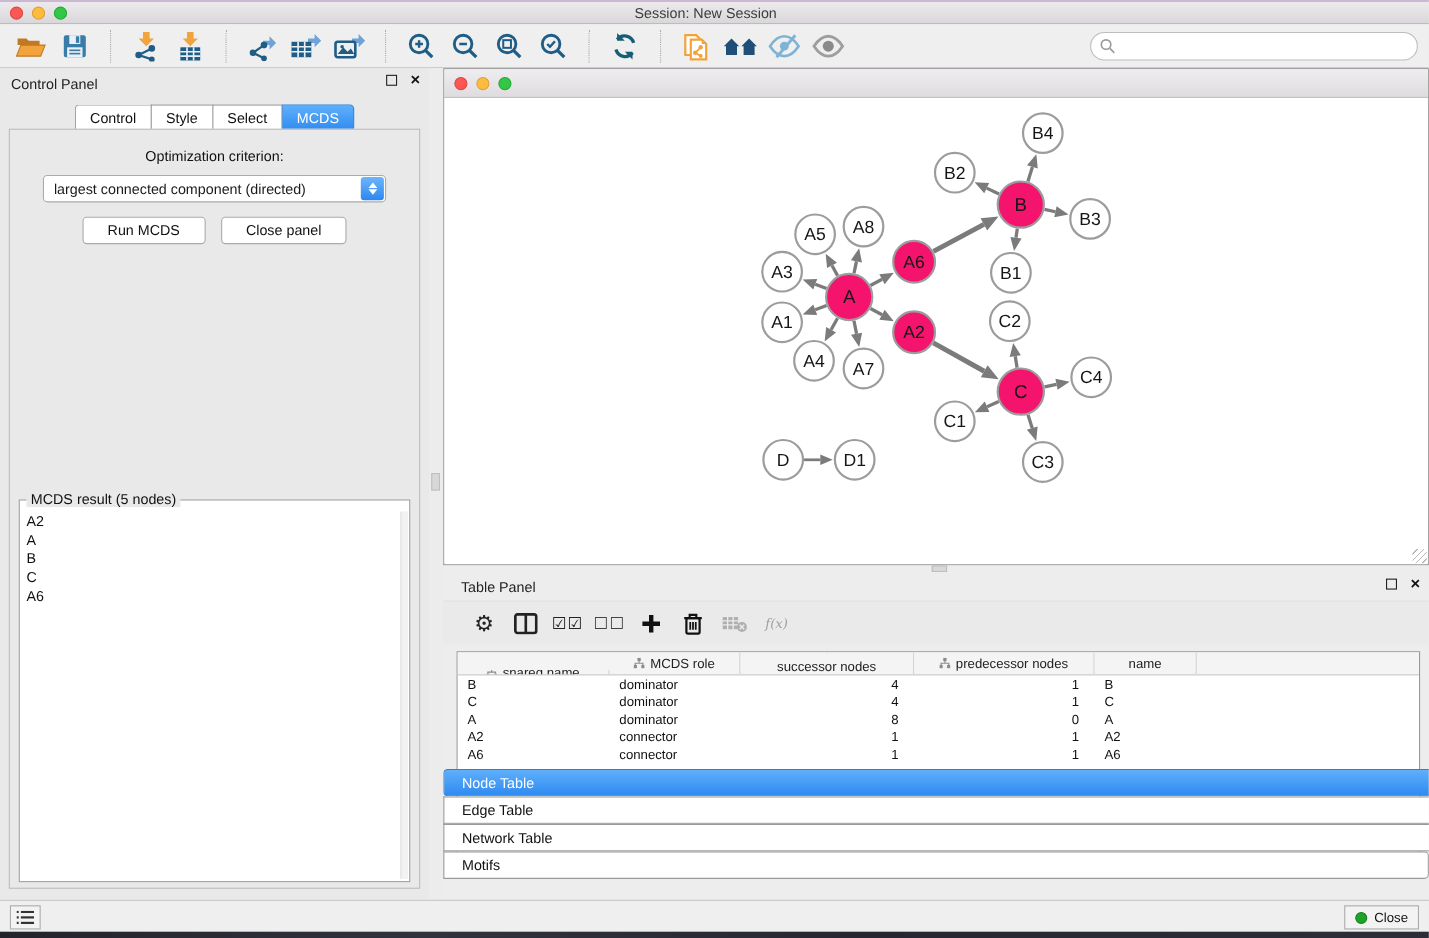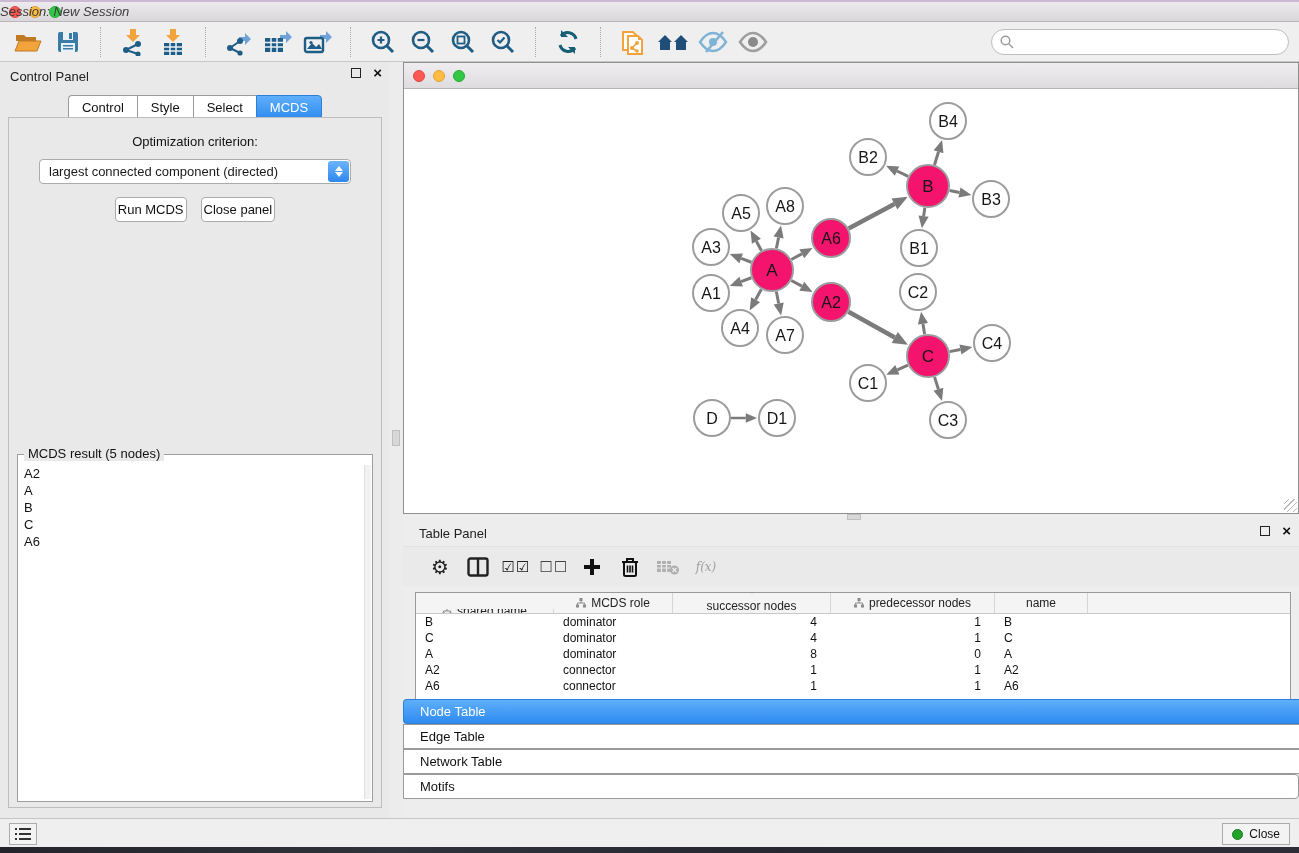--- a/index.html
+++ b/index.html
@@ -13,21 +13,21 @@
 
   
   .titlebar { position:absolute; left:0; top:2px; width:100%; height:20px;
     background:linear-gradient(#ECEAEC,#D9D7D9); border-bottom:1px solid #B9B7B9;
     display:flex; align-items:center; }
   .lights { display:flex; gap:8px; margin-left:9px; }
   .light { width:12px; height:12px; border-radius:50%; }
   .light.red { background:#FC5753; border:1px solid #DF4744; }
   .light.yellow { background:#FDBC40; border:1px solid #DEA236; }
   .light.green { background:#33C748; border:1px solid #27AA35; }
-  .titlebar-title { position:absolute; left:0; right:16px; color:#3d3d3d;font-style:italic; }
+  .titlebar-title { position:absolute; left:0; right:16px; text-align:center; color:#3d3d3d; }
 
   
   .toolbar { position:absolute; left:0; top:22px; width:100%; height:40px; background:#EFEFEF;
     border-bottom:1px solid #C9C9C9; display:flex; align-items:center; }
   .tgroup { display:flex; align-items:center; height:100%; padding:0 8px; }
   .tsep { width:1px; height:30px; border-left:1px dotted #AAAAAA; margin:0 4px; }
   .tbtn { width:40px; height:34px; display:flex; align-items:center; justify-content:center;
     background:transparent; border:none; cursor:default; }
   .search-wrap { position:absolute; right:10px; top:7px; width:298px; height:26px; }
   .search-input { width:100%; height:100%; border:1px solid #BDBDBD; border-radius:13px; background:#fff;
@@ -53,21 +53,21 @@
   .opt-label { text-align:center; margin-top:16px; color:#111; }
   .select-wrap { position:relative; margin:10px auto 0; width:312px; height:25px; border:1px solid #ABABAB;
     border-radius:4px; background:#fff; display:flex; align-items:center; }
   .select-value { padding-left:9px; white-space:nowrap; overflow:hidden; }
   .select-stepper { position:absolute; right:1px; top:1px; bottom:1px; width:21px; border-radius:3px;
     background:linear-gradient(#6CB5FC,#2E87EF); display:flex; flex-direction:column; align-items:center; justify-content:center; gap:1px; }
   .chev { width:0; height:0; border-left:4px solid transparent; border-right:4px solid transparent; }
   .chev.up { border-bottom:5px solid #fff; }
   .chev.down { border-top:5px solid #fff; }
   .btn-row { display:flex; justify-content:center; gap:14px; margin-top:13px; }
-  .push-btn { background:#FFFFFF; border:1px solid #ABABAB; border-radius:4px; padding:4px 2px; font-size:13px; color:#111; }
+  .push-btn { background:#FFFFFF; border:1px solid #ABABAB; border-radius:4px; padding:4px 22px; font-size:13px; color:#111; }
 
   .mcds-fieldset { position:absolute; left:8px; right:8px; top:336px; bottom:5px;
     border:1px solid #9E9E9E; background:#fff; }
   .mcds-legend { position:absolute; left:6px; top:-9px; background:#E9E9E9; padding:0 4px; color:#111; }
   .mcds-list { position:absolute; inset:10px 8px 2px 2px; overflow:hidden; background:#fff; }
   .mcds-scroll { position:absolute; right:1px; top:10px; bottom:2px; width:7px; background:#F2F2F2; border-left:1px solid #E0E0E0; }
   .list-item { padding:1px 4px; font-size:13px; color:#111; }
 
   
   .v-divider { position:absolute; left:390px; top:62px; width:13px; height:756px; background:#ECECEC; }

